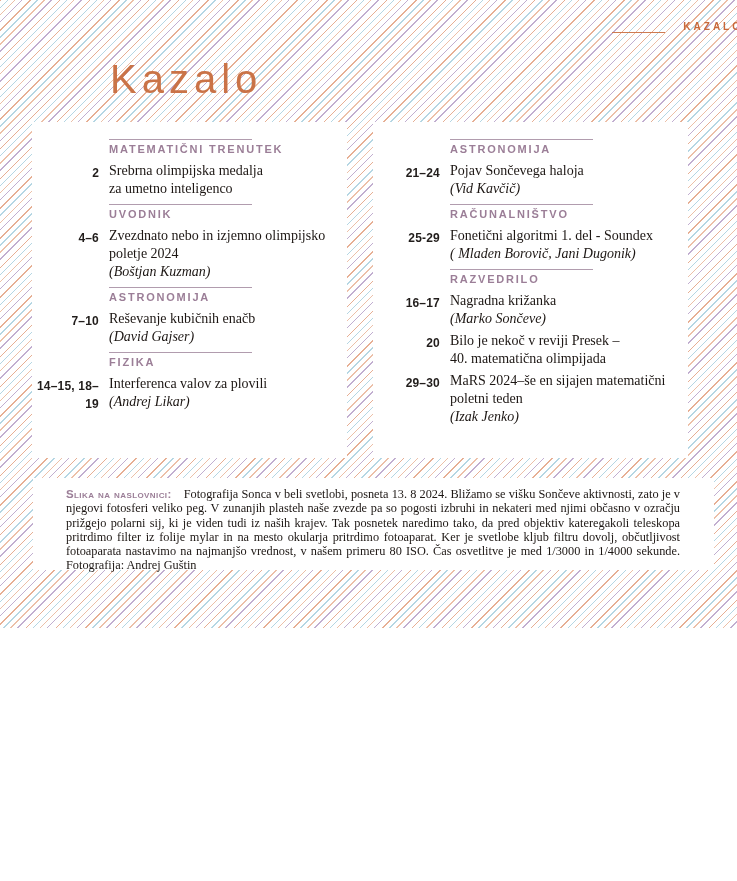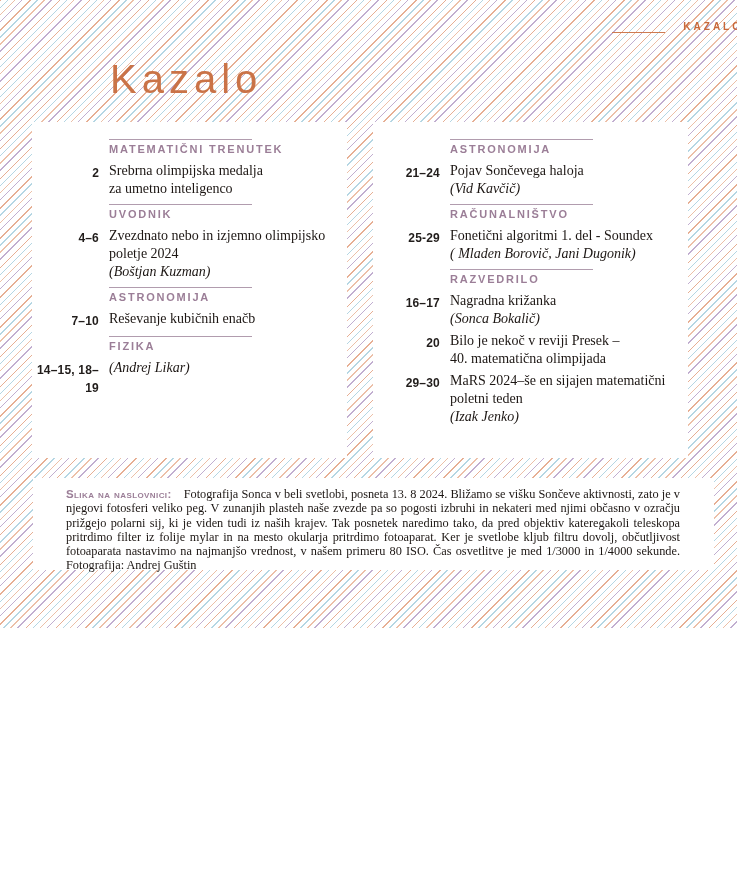--- a/index.html
+++ b/index.html
@@ -100,29 +100,31 @@
           </div>
         </div>
       </section>
       <section class="toc-section">
         <div class="sec-rule"></div>
         <h3 class="sec-heading">ASTRONOMIJA</h3>
         <div class="toc-entry">
           <div class="entry-pages">7–10</div>
           <div class="entry-body">
             <div class="entry-line">Reševanje kubičnih enačb</div>
+            <div class="entry-author">(David Gajser)</div>
           </div>
         </div>
       </section>
       <section class="toc-section">
         <div class="sec-rule"></div>
         <h3 class="sec-heading">FIZIKA</h3>
         <div class="toc-entry">
           <div class="entry-pages">14–15, 18–19</div>
           <div class="entry-body">
+            <div class="entry-line">Interferenca valov za plovili</div>
             <div class="entry-author">(Andrej Likar)</div>
           </div>
         </div>
       </section>
     </div>
   <div class="panel" id="panel-right">
       <section class="toc-section">
         <div class="sec-rule"></div>
         <h3 class="sec-heading">ASTRONOMIJA</h3>
         <div class="toc-entry">
@@ -144,21 +146,21 @@
           </div>
         </div>
       </section>
       <section class="toc-section">
         <div class="sec-rule"></div>
         <h3 class="sec-heading">RAZVEDRILO</h3>
         <div class="toc-entry">
           <div class="entry-pages">16–17</div>
           <div class="entry-body">
             <div class="entry-line">Nagradna križanka</div>
-            <div class="entry-author">(Sonca Bokalič)</div>
+            <div class="entry-author">(Marko Sončeve)</div>
           </div>
         </div>
         <div class="toc-entry">
           <div class="entry-pages">20</div>
           <div class="entry-body">
             <div class="entry-line">Bilo je nekoč v reviji Presek –</div>
             <div class="entry-line">40. matematična olimpijada</div>
           </div>
         </div>
         <div class="toc-entry">

